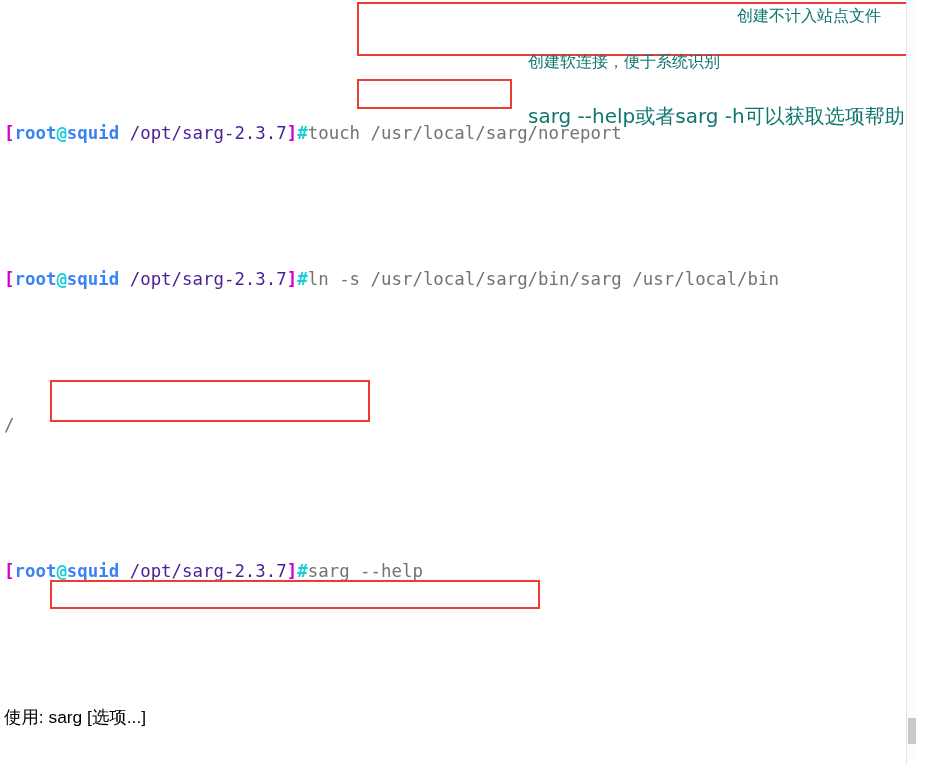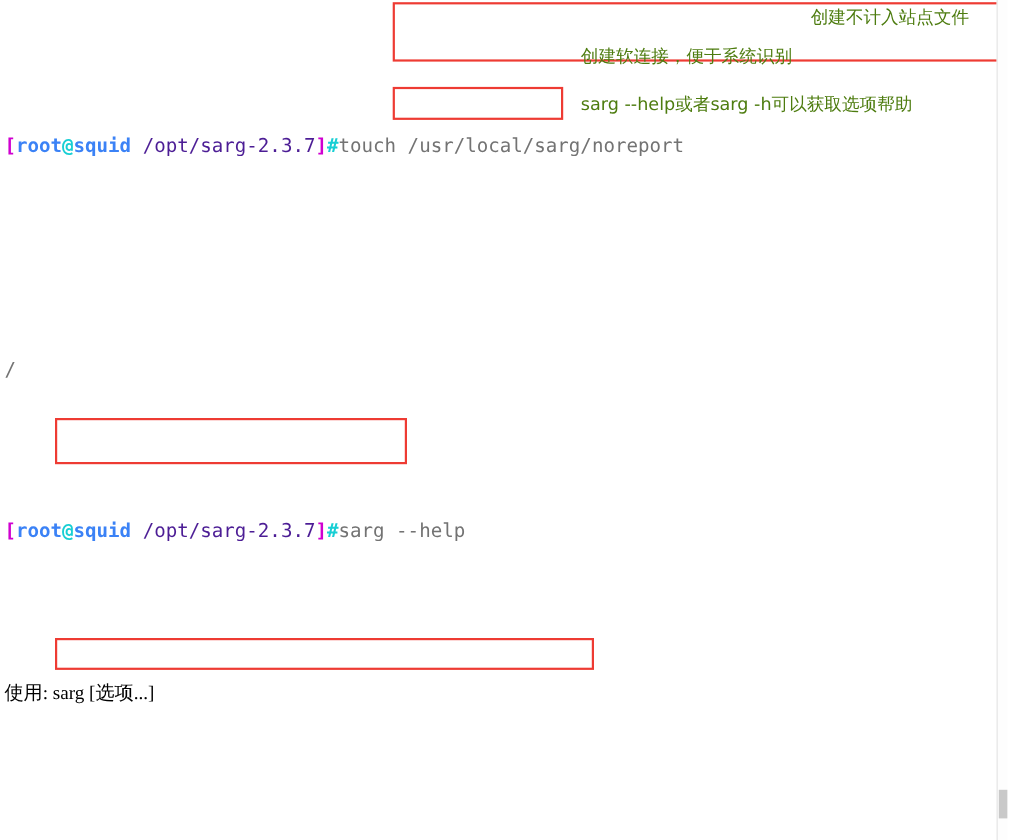--- a/index.html
+++ b/index.html
@@ -63,52 +63,53 @@
   
   .pbr   { color: #d000d0; font-weight: bold; }   
   .puser { color: #3b82f6; font-weight: bold; }   
   .pat   { color: #17cfd4; font-weight: bold; }   
   .ppath { color: #4c1d95; font-weight: normal; }   
   .phash { color: #17cfd4; font-weight: bold; }   
 
   .cmd { color: #737373; }
 
   .cn {
-    font-family: Liberation Serif, serif;
+    font-family: Liberation Sans, sans-serif;
     font-size: 16px;
     color: #f0605e;
     white-space: pre;
   }
 
   
   .redbox {
     position: absolute;
     border: 2.5px solid #ee3b33;
     box-sizing: border-box;
     pointer-events: none;
   }
 
   .anno {
     position: absolute;
-    color: #4d7c0f;
+    color: #0f766e;
     font-family: "DejaVu Sans", "Liberation Sans", sans-serif;
     white-space: pre;
   }
 </style>
 </head>
 <body>
 
 <div id="screen">
 
   <div class="term">
 
     
     <div class="line"><span class="pbr">[</span><span class="puser">root</span><span class="pat">@</span><span class="puser">squid</span><span class="ppath"> </span><span class="ppath">/opt/sarg-2.3.7</span><span class="pbr">]</span><span class="phash">#</span><span class="cmd">touch /usr/local/sarg/noreport</span></div>
 
     
+    <div class="line"><span class="pbr">[</span><span class="puser">root</span><span class="pat">@</span><span class="puser">squid</span><span class="ppath"> </span><span class="ppath">/opt/sarg-2.3.7</span><span class="pbr">]</span><span class="phash">#</span><span class="cmd">ln -s /usr/local/sarg/bin/sarg /usr/local/bin</span></div>
 
     
     <div class="line"><span class="cmd">/</span></div>
 
     
     <div class="line"><span class="pbr">[</span><span class="puser">root</span><span class="pat">@</span><span class="puser">squid</span><span class="ppath"> </span><span class="ppath">/opt/sarg-2.3.7</span><span class="pbr">]</span><span class="phash">#</span><span class="cmd">sarg --help</span></div>
 
     
     <div class="line"><span class="cn" style="color:#000000;font-size:17.4px;">使用: sarg [选项...]</span></div>
 
@@ -120,21 +121,21 @@
   <div class="redbox" style="left:357px; top:2px; width:557px; height:54px;"></div>
 
   <div class="redbox" style="left:357px; top:79px; width:155px; height:30px;"></div>
 
   <div class="redbox" style="left:50px; top:380px; width:320px; height:42px;"></div>
 
   <div class="redbox" style="left:50px; top:580px; width:490px; height:29px;"></div>
 
   <span class="anno" style="left:737px; top:6px; font-size:16px;">创建不计入站点文件</span>
 
-  <span class="anno" style="left:528px; top:41px; font-size:16px;">创建软连接，便于系统识别</span>
+  <span class="anno" style="left:528px; top:52px; font-size:16px;">创建软连接，便于系统识别</span>
 
-  <span class="anno" style="left:528px; top:85px; font-size:16px;">sarg --help或者sarg -h可以获取选项帮助</span>
+  <span class="anno" style="left:528px; top:103px; font-size:20px;">sarg --help或者sarg -h可以获取选项帮助</span>
 
   <div id="scroll-gutter">
     <div id="scroll-thumb"></div>
   </div>
 
 </div>
 
 </body></html>

